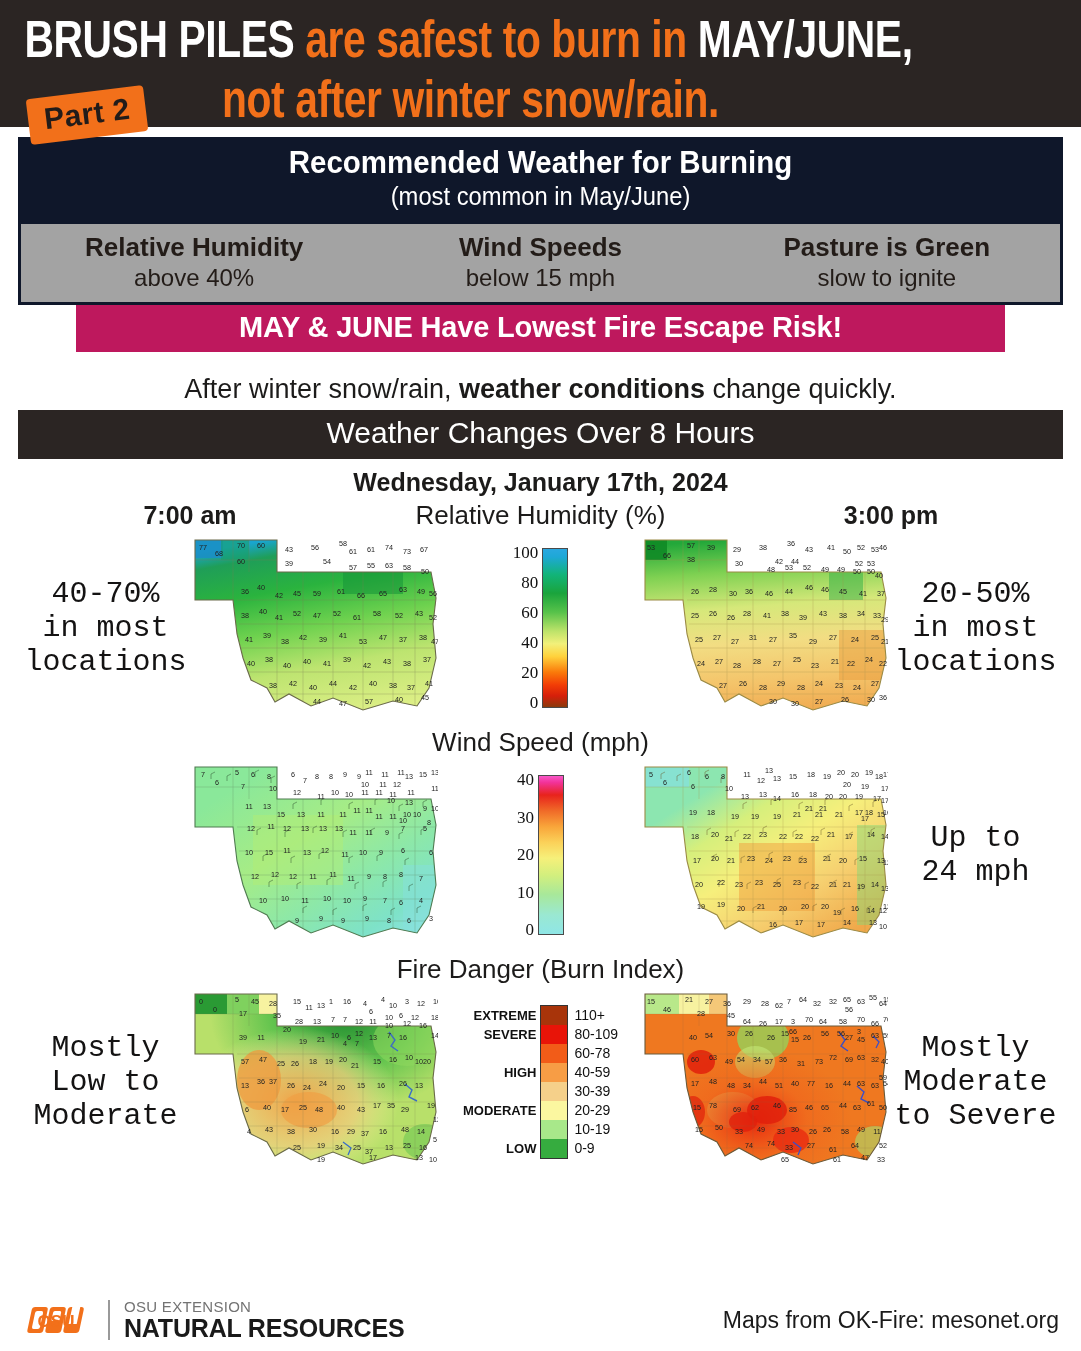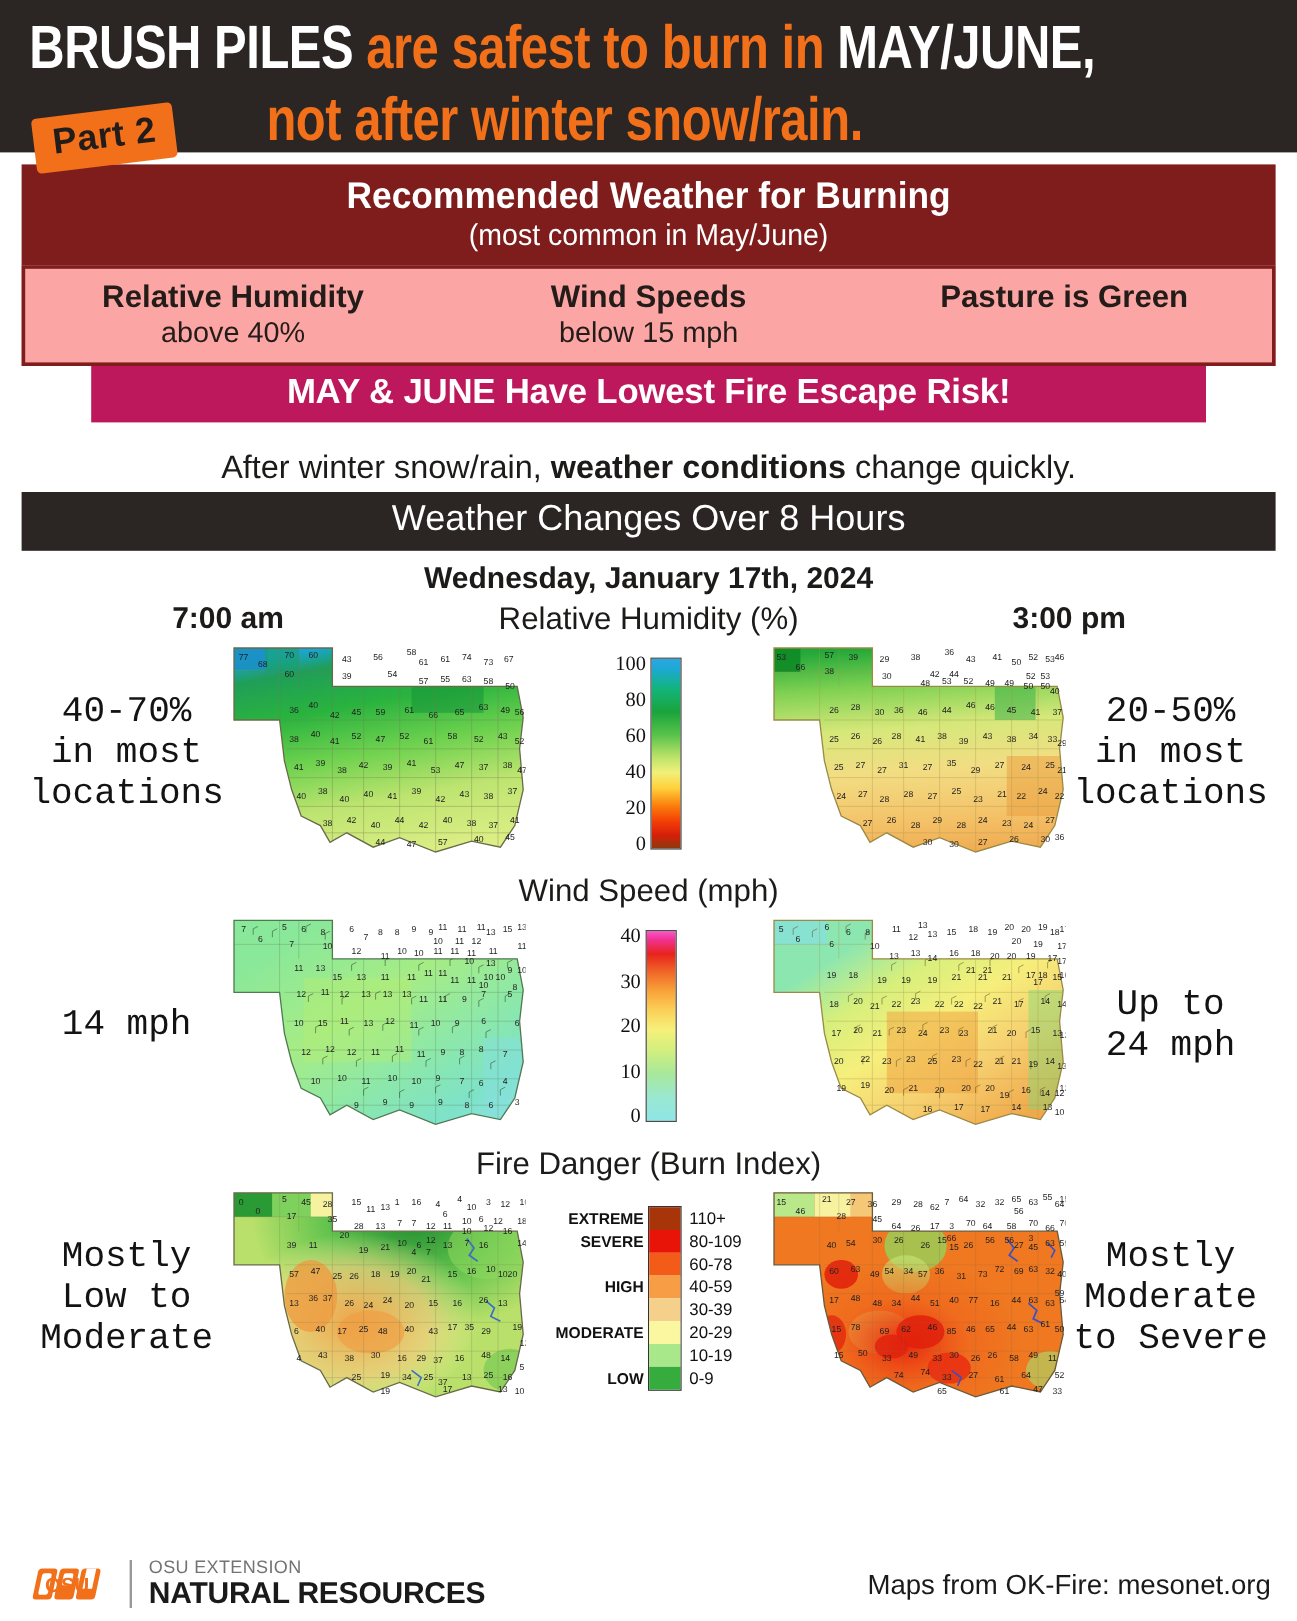--- a/index.html
+++ b/index.html
@@ -40,34 +40,34 @@
     font-size: 30px;
     padding: 5px 16px 7px 16px;
     transform: rotate(-7deg);
     border-radius: 4px;
     letter-spacing: 0.5px;
   }
 
   
   .rec-wrap { padding: 10px 18px 0 18px; }
   .rec-top {
-    background: #7f1d1d;
+    background: #0f172a;
     color: #fff;
     text-align: center;
     padding: 8px 0 10px 0;
   }
   .rec-title {
     font-size: 31px; font-weight: bold; line-height: 36px;
     transform: scaleX(0.95);
   }
   .rec-sub { font-size: 25px; line-height: 30px; font-weight: normal; transform: scaleX(0.95); }
 
   .rec-orange {
-    background: #fca5a5;
-    border: 3px solid #7f1d1d;
+    background: #a3a3a3;
+    border: 3px solid #0f172a;
     display: flex;
     padding: 7px 0 9px 0;
   }
   .rec-col { flex: 1; text-align: center; color: #231c18; }
   .rec-col-h { font-size: 26px; font-weight: bold; line-height: 32px; }
   .rec-col-s { font-size: 24px; line-height: 30px; }
 
   .rec-bottom {
     background: #be185d;
     color: #fff;
@@ -241,20 +241,21 @@
     <div class="rec-col">
       <div class="rec-col-h">Relative Humidity</div>
       <div class="rec-col-s">above 40%</div>
     </div>
     <div class="rec-col">
       <div class="rec-col-h">Wind Speeds</div>
       <div class="rec-col-s">below 15 mph</div>
     </div>
     <div class="rec-col">
       <div class="rec-col-h">Pasture is Green</div>
+      <div class="rec-col-s">slow to ignite</div>
     </div>
   </div>
   <div class="rec-bottom">MAY &amp; JUNE Have Lowest Fire Escape Risk!</div>
 </div>
 
 <div class="trans-line">
   <span>After winter snow/rain, </span><b>weather conditions</b><span> change quickly.</span>
 </div>
 
 <div class="section-bar">Weather Changes Over 8 Hours</div>
@@ -524,21 +525,20 @@
       <div>locations</div>
     </div>
   </div>
 </div>
 
 <div class="var-title">Wind Speed (mph)</div>
 
 <div class="maprow">
   <div class="map-cell">
     <div class="map-label left">
-      <div>14 mph</div>
     </div>
     <svg class="ok-svg left" width="245" height="178" viewBox="0 0 245 178">
       <defs>
         <linearGradient id="wdAM" x1="0.2" y1="0.1" x2="0.95" y2="0.95">
           <stop offset="0%" stop-color="#8ae89a"></stop>
           <stop offset="35%" stop-color="#a6ec86"></stop>
           <stop offset="62%" stop-color="#8de8a8"></stop>
           <stop offset="85%" stop-color="#7ee2c8"></stop>
           <stop offset="100%" stop-color="#8ee2e2"></stop>
         </linearGradient>

